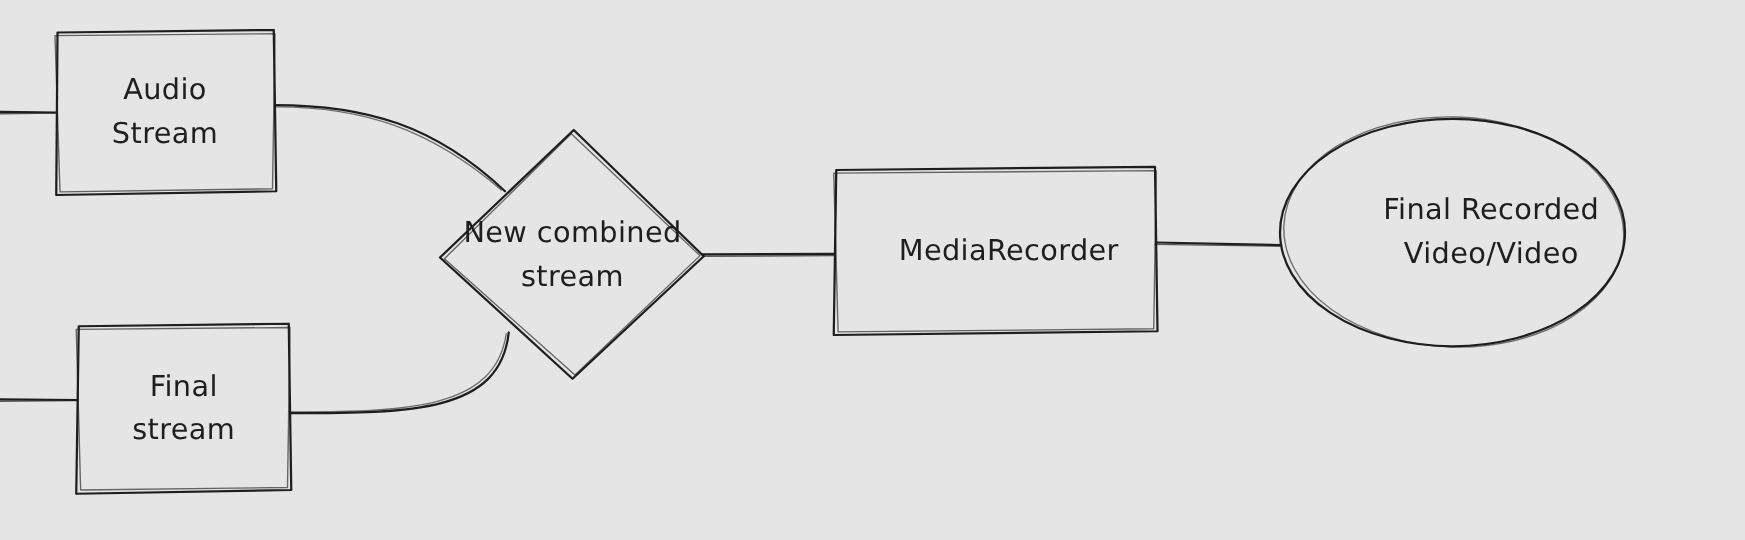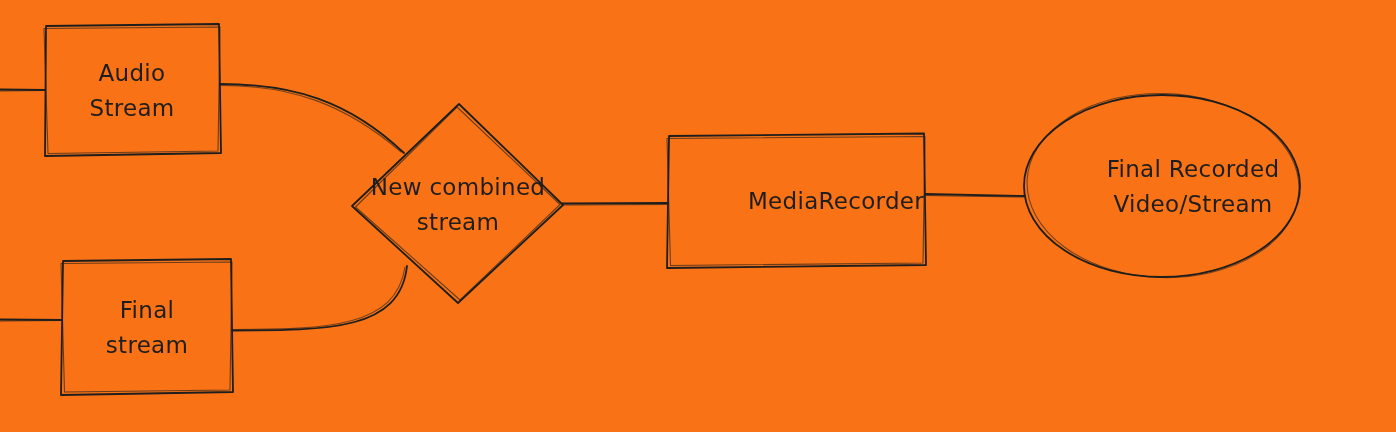--- a/index.html
+++ b/index.html
@@ -1,20 +1,20 @@
 <!DOCTYPE html>
 <html><head>
 <meta charset="utf-8">
 <style>
   html, body { margin: 0; padding: 0; background: #ffffff; }
   .canvas {
     position: relative;
     width: 1396px;
     height: 432px;
-    background: #f97316;
+    background: #e5e5e5;
     overflow: hidden;
     font-family: "DejaVu Sans", sans-serif;
   }
   .canvas svg { position: absolute; left: 0; top: 0; }
   .label {
     position: absolute;
     transform: translate(-50%, -50%);
     text-align: center;
     color: #1e1e1e;
     font-size: 23px;
@@ -94,22 +94,22 @@
   <div class="label" style="left:147px; top:327px;">
     <span>Final</span>
     <span>stream</span>
   </div>
 
   <div class="label" style="left:458px; top:204px;">
     <span>New combined</span>
     <span>stream</span>
   </div>
 
-  <div class="label" style="left:836px; top:201px;text-align:center;">
+  <div class="label" style="left:807px; top:201px;text-align:center;">
     <span>MediaRecorder</span>
   </div>
 
   <div class="label" style="left:1162px; top:186px;margin-left:31px;">
     <span>Final Recorded</span>
-    <span>Video/Stream</span>
+    <span>Video/Video</span>
   </div>
 
 </div>
 
 </body></html>

